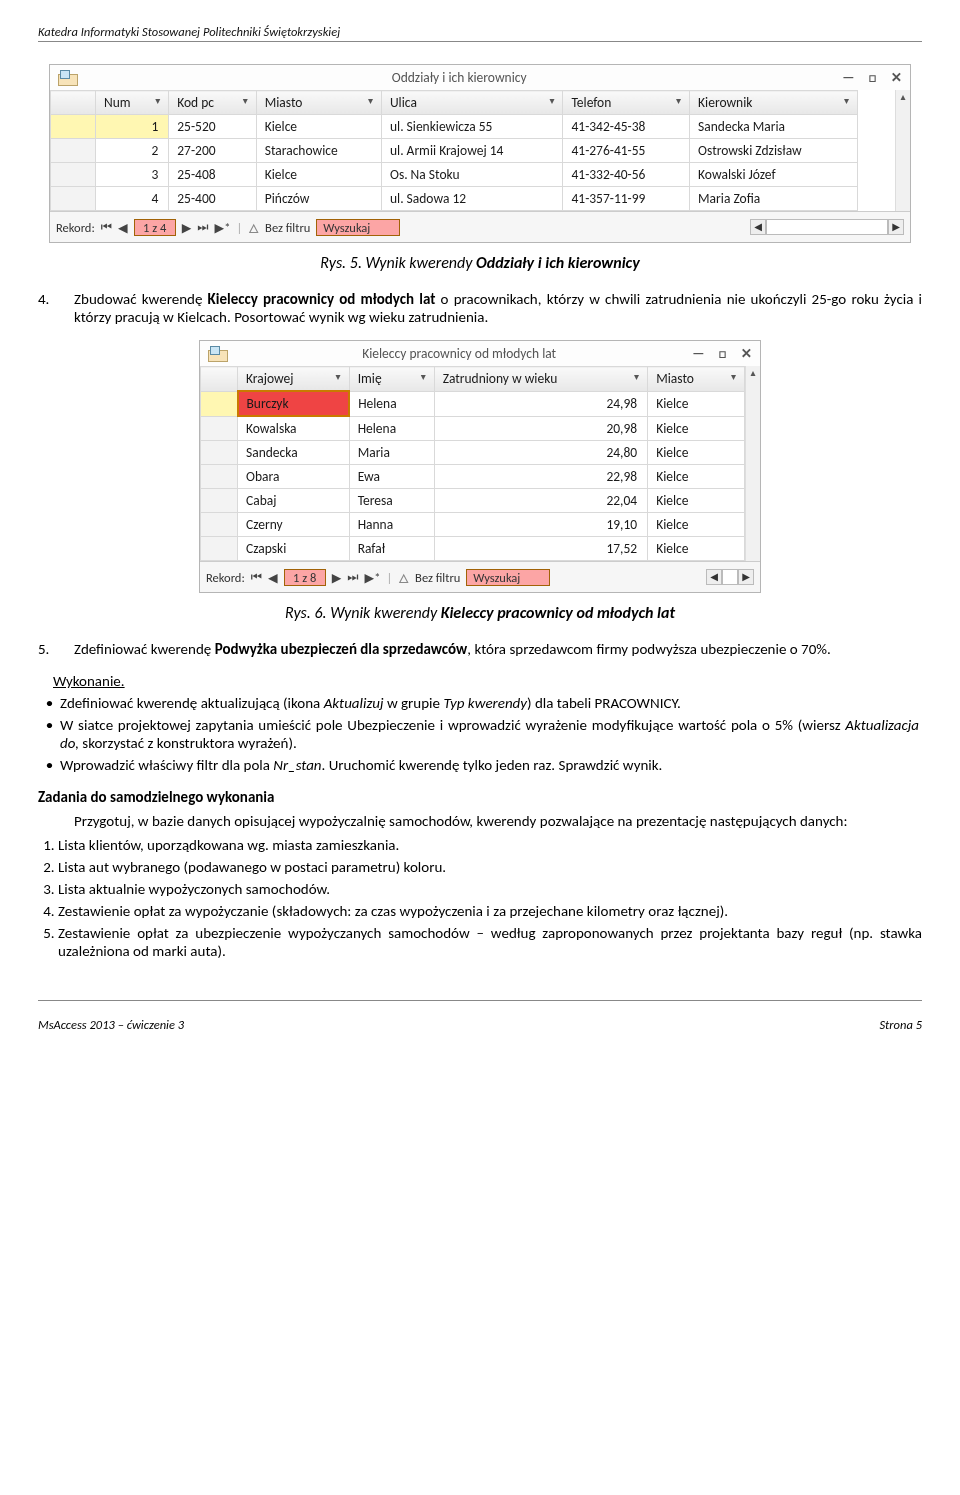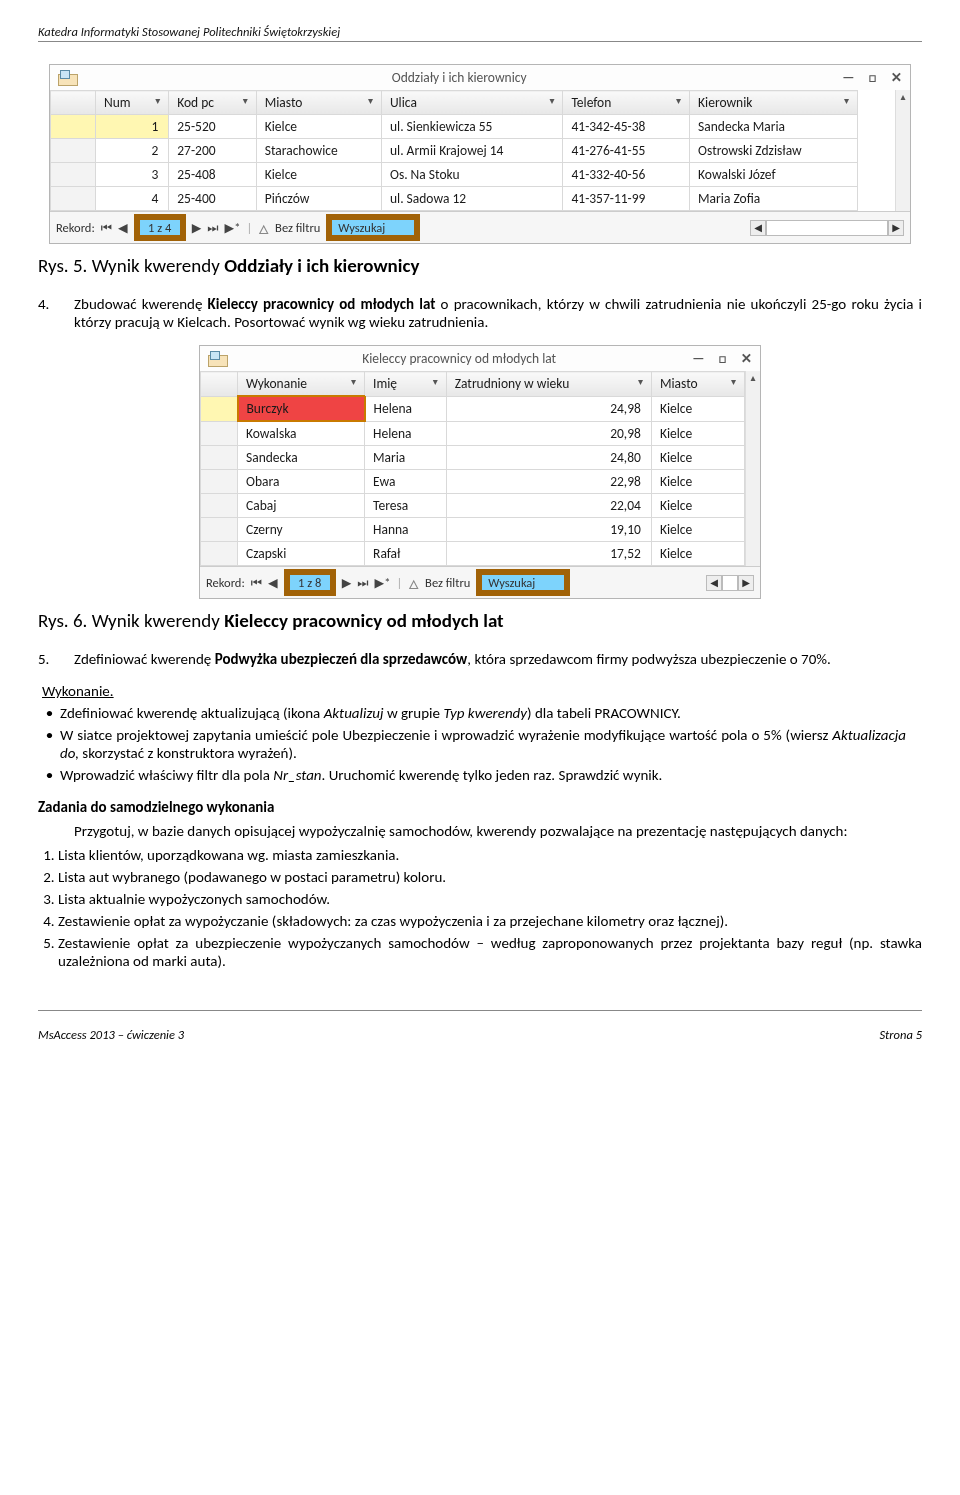--- a/index.html
+++ b/index.html
@@ -76,48 +76,50 @@
   .aw-statusbar {
     display: flex; align-items: center; gap: 6px;
     padding: 2px 6px;
     border-top: 1px solid #ccc;
     background: #f6f6f6;
     font-size: 12.5px;
     color: #333;
   }
   .aw-statusbar .sep { color:#aaa; }
   .aw-statusbar .box {
-    border:6px solid #a16207; padding:0 6px; background:#7dd3fc; min-width:28px;
+    border:1px solid #a16207; padding:0 6px; background:#fca5a5; min-width:28px;
     display:inline-block; text-align:center;
   }
   .aw-statusbar .nav { color:#444; }
   .aw-statusbar .mini-scroll {
     margin-left:auto; display:flex; gap:0;
   }
   .mini-scroll span {
     border:1px solid #bbb; background:#eee; width:14px; height:14px;
     font-size:10px; line-height:14px; text-align:center;
   }
   .vsb {
     width: 14px; background:#f1f1f1; border-left:1px solid #ddd;
   }
   .vsb span { display:block; font-size:10px; text-align:center; color:#555; }
 
   .caption {
+    text-align: center;
+    font-style: italic;
     margin: 8px 0 18px 0;
-    font-size: 19px;
+    font-size: 16px;
   }
   .numlist4 { display:flex; margin: 0 0 14px 0; }
   .numlist4 .num { width: 36px; flex-shrink:0; }
   .numlist4 .txt { text-align: justify; }
   .bold { font-weight: bold; }
   .sub-h { font-weight:bold; margin: 8px 0 4px 0; }
-  .wykon-label { margin: 6px 0 4px 4px; }
+  .wykon-label { margin: 6px 0 4px 15px; }
   ul.bullets { margin: 0 0 14px 22px; padding:0; }
-  ul.bullets li { margin: 0 16px 4px 0; text-align: justify; }
+  ul.bullets li { margin: 0 3px 4px 0; text-align: justify; }
   ul.bullets li::marker { content: "•  "; }
   .italic { font-style: italic; }
   ol.zadlist { margin: 0 0 0 20px; padding:0; }
   ol.zadlist li { margin: 0 0 4px 0; text-align: justify; }
   .zad-intro { margin: 6px 0 6px 36px; text-align: justify; }
   .footer {
     border-top:1px solid #888;
     margin-top: 40px;
     padding-top: 16px;
     font-size: 12.5px;
@@ -247,21 +249,21 @@
       <span>□</span>
       <span>✕</span>
     </div>
   </div>
   <div style="display:flex;">
     <div class="aw-table-wrap" style="flex:1;">
       <table class="aw-table">
         <thead>
           <tr>
             <th class="aw-row-marker" style="width:20px;"></th>
-            <th class="aw-sel-cell"><span>Wykonanie</span><span class="drop">▾</span></th>
+            <th class="aw-sel-cell"><span>Krajowej</span><span class="drop">▾</span></th>
             <th><span>Imię</span><span class="drop">▾</span></th>
             <th><span>Zatrudniony w wieku</span><span class="drop">▾</span></th>
             <th><span>Miasto</span><span class="drop">▾</span></th>
           </tr>
         </thead>
         <tbody>
           <tr>
             <td class="aw-row-marker aw-sel-marker"></td>
             <td class="cell-selected">Burczyk</td>
             <td>Helena</td>

